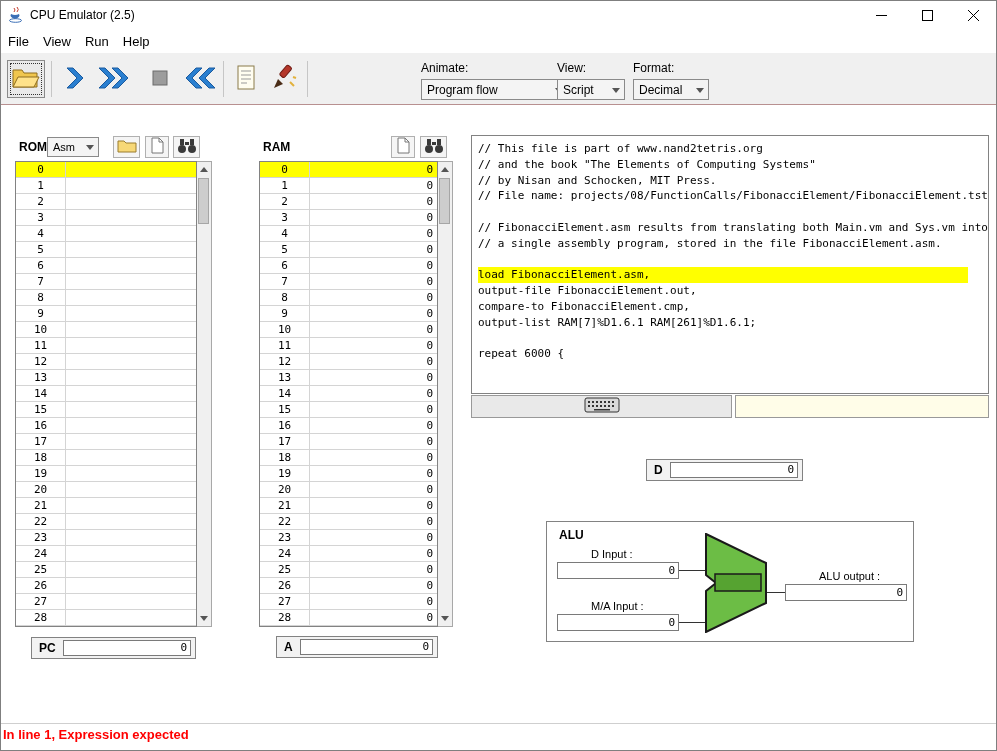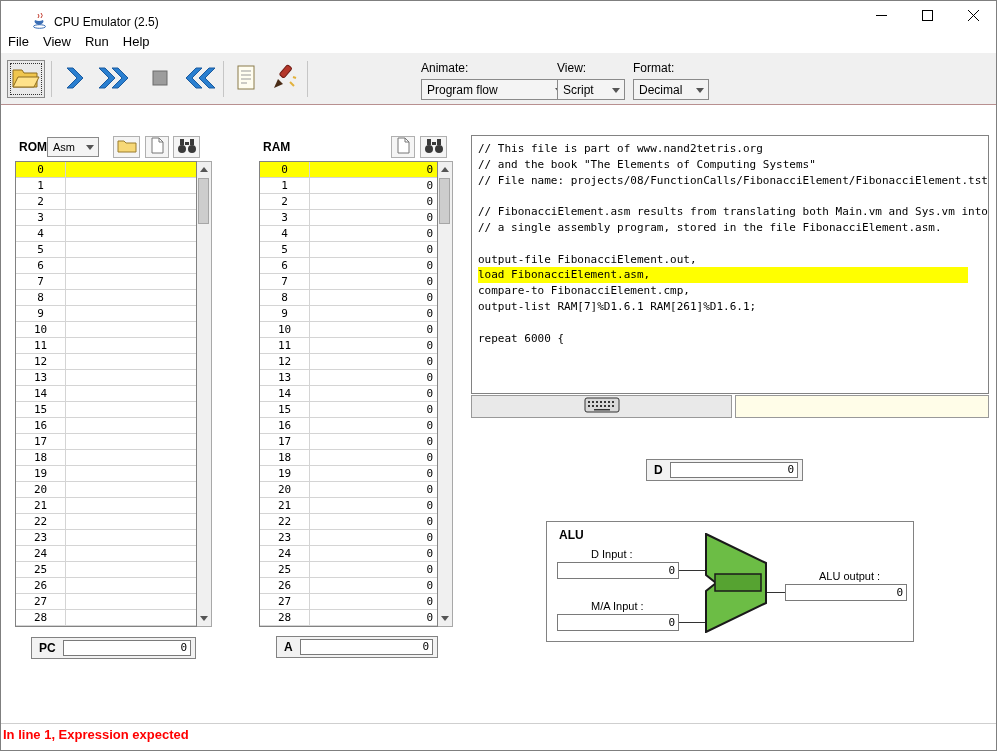--- a/index.html
+++ b/index.html
@@ -1,20 +1,20 @@
 <!DOCTYPE html>
 <html><head>
 <meta charset="utf-8">
 <style>
   * { margin:0; padding:0; box-sizing:border-box; }
   body { font-family:"Liberation Sans",sans-serif; background:#ffffff; }
   .window { position:relative; width:997px; height:751px; background:#ffffff; border:1px solid #7f7f7f; overflow:hidden; }
 
   
-  .titlebar { position:absolute; top:0; left:0; right:0; height:28px; background:#ffffff; display:flex; align-items:flex-end;padding-left:24px; }
+  .titlebar { position:absolute; top:0; left:0; right:0; height:28px; background:#ffffff; display:flex; align-items:center; }
   .java-icon { margin-left:7px; width:16px; height:16px; display:inline-block; }
   .title-text { font-size:12px; color:#000; margin-left:6px; }
   .win-controls { position:absolute; right:0; top:0; height:28px; display:flex; }
   .win-btn { width:46px; height:28px; display:flex; align-items:center; justify-content:center; }
 
   
   .menubar { position:absolute; top:28px; left:0; right:0; height:24px; background:#ffffff; display:flex; align-items:center; font-size:13px; }
   .menu-item { padding:3px 7px; color:#000; }
 
   
@@ -510,27 +510,28 @@
       </span>
   </div>
   <div class="register" style="left:275px; top:635px; width:162px;">
     <span class="reg-label">A</span>
     <div class="reg-field">0</div>
   </div>
 
   <div class="script-panel" id="script-lines">
       <div class="script-line">// This file is part of www.nand2tetris.org</div>
       <div class="script-line">// and the book "The Elements of Computing Systems"</div>
+      <div class="script-line">// by Nisan and Schocken, MIT Press.</div>
       <div class="script-line">// File name: projects/08/FunctionCalls/FibonacciElement/FibonacciElement.tst</div>
       <div class="script-line">&nbsp;</div>
       <div class="script-line">// FibonacciElement.asm results from translating both Main.vm and Sys.vm into</div>
       <div class="script-line">// a single assembly program, stored in the file FibonacciElement.asm.</div>
       <div class="script-line">&nbsp;</div>
+      <div class="script-line hl">load FibonacciElement.asm,</div>
       <div class="script-line">output-file FibonacciElement.out,</div>
-      <div class="script-line hl">load FibonacciElement.asm,</div>
       <div class="script-line">compare-to FibonacciElement.cmp,</div>
       <div class="script-line">output-list RAM[7]%D1.6.1 RAM[261]%D1.6.1;</div>
       <div class="script-line">&nbsp;</div>
       <div class="script-line">repeat 6000 {</div>
     </div>
   <button class="kbd-button">
     <span>
       <svg width="36" height="18" viewBox="0 0 36 18">
         <rect x="1" y="2" width="34" height="14" rx="2" fill="#d8d8d8" stroke="#333"></rect>
         <g fill="#333">

